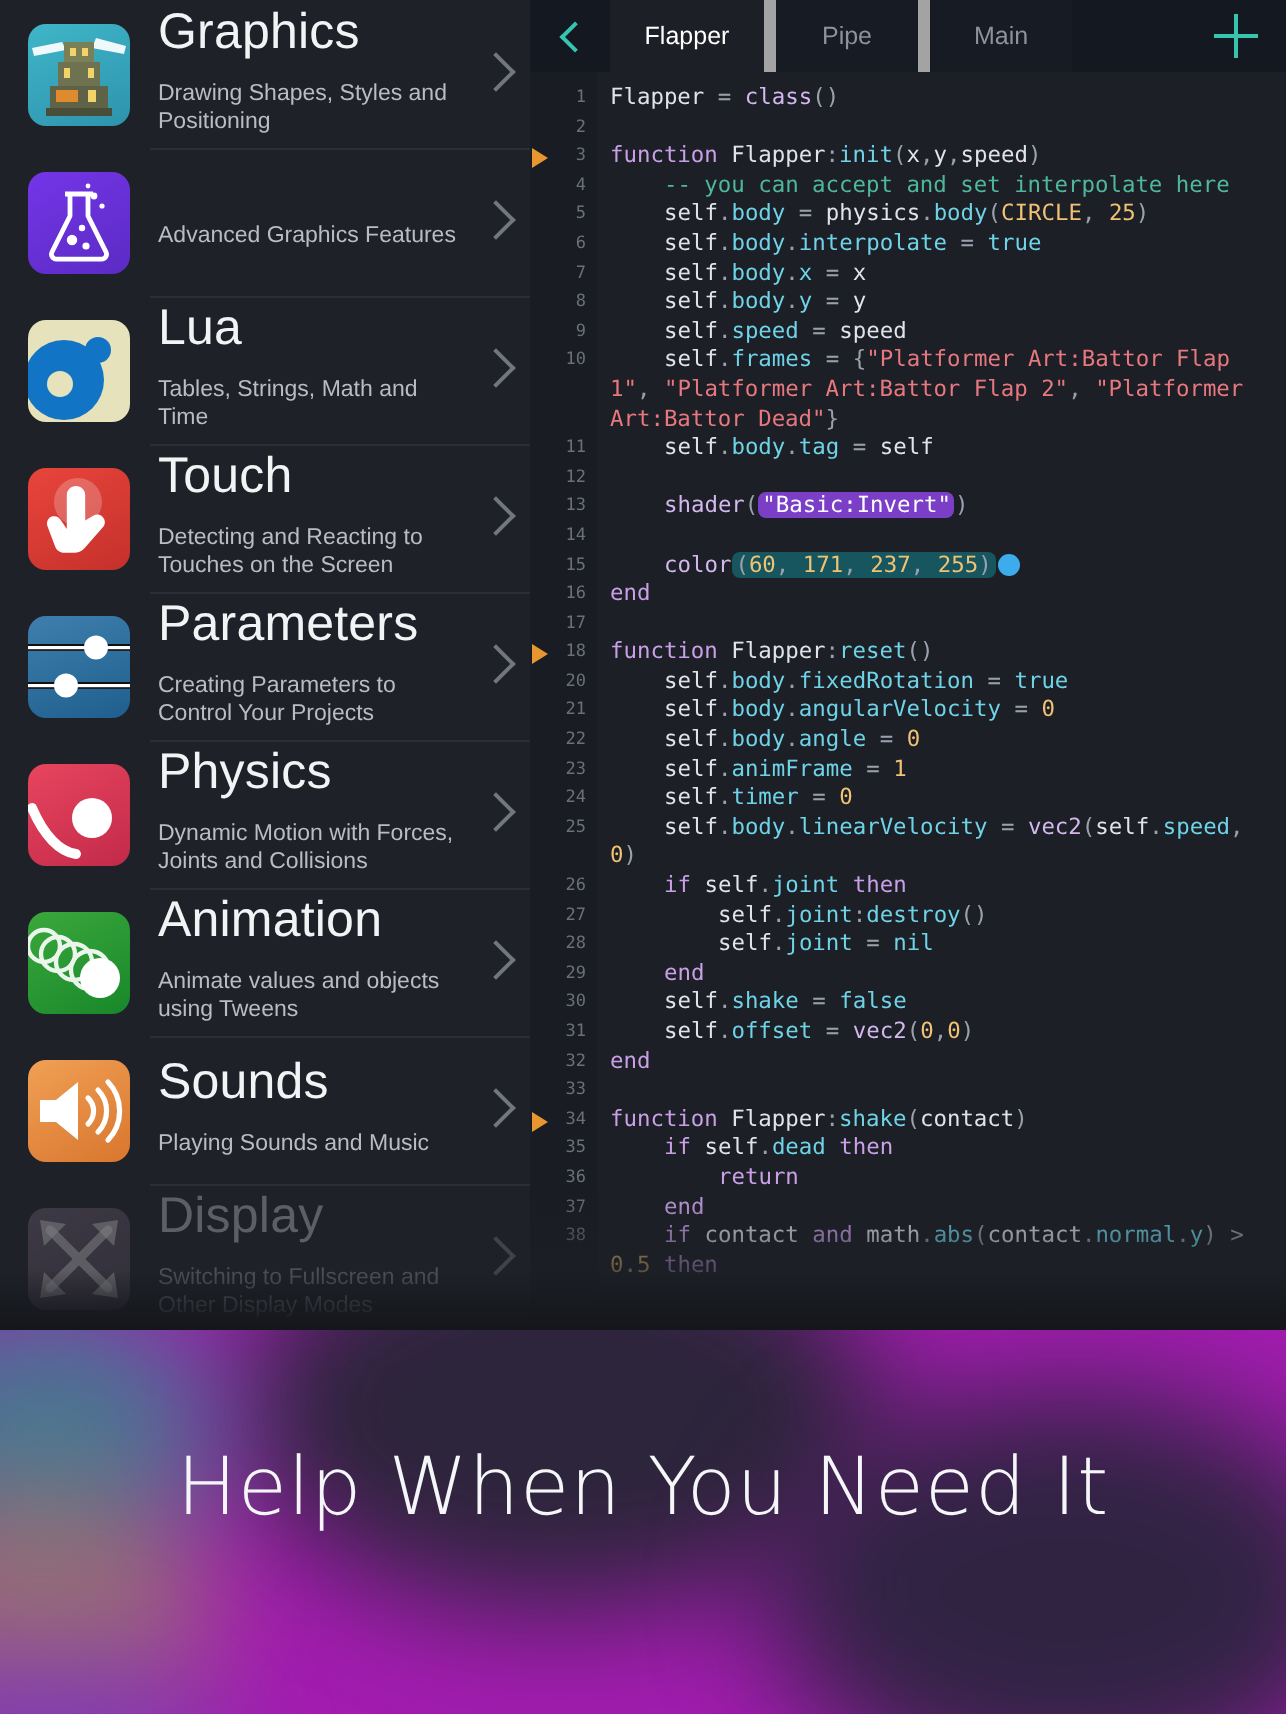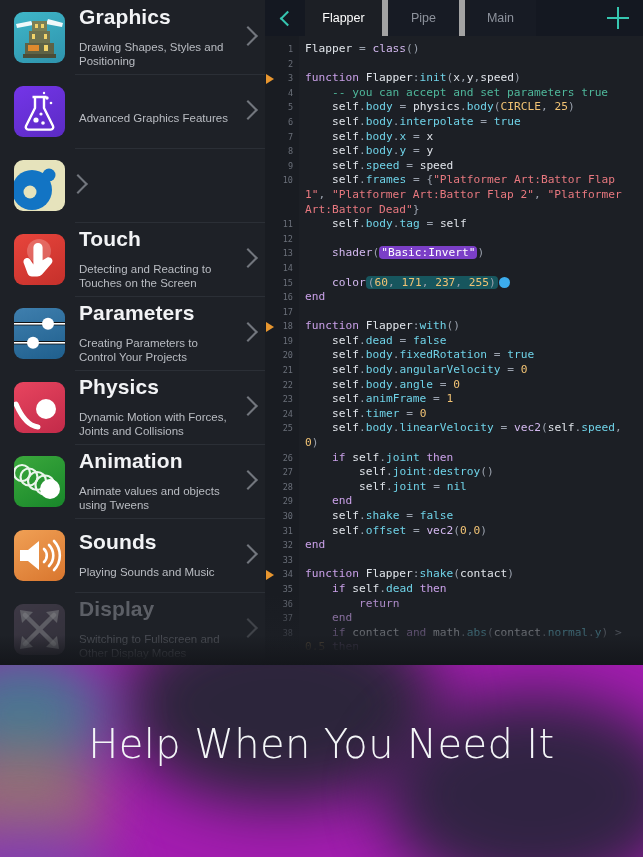--- a/index.html
+++ b/index.html
@@ -15,21 +15,21 @@
   #app { position: absolute; left: 0; top: 0; width: 643px; height: 665px; overflow: hidden; display: flex; }
 
   
   #sidebar { width: 265px; height: 665px; background: #1e2127; position: relative; overflow: hidden; flex: 0 0 265px; }
   .side-item { height: 74px; display: flex; align-items: center; padding: 0 4px 0 14px; position: relative; }
   .side-item + .side-item::before {
     content: ""; position: absolute; left: 75px; right: 0; top: 0; height: 1px; background: #2b2f36;
   }
   .tile { width: 51px; height: 51px; border-radius: 9px; flex: 0 0 51px; position: relative; overflow: hidden; }
   .side-text { flex: 1 1 auto; padding-left: 14px; padding-right: 4px; min-width: 0; }
-  .side-title { font-size: 21px; color: #f2f3f5; line-height: 21px; font-weight: 700; letter-spacing: .1px; }
+  .side-title { font-size: 25px; color: #f2f3f5; line-height: 21px; font-weight: 400; letter-spacing: .1px; }
   .side-sub { font-size: 11.5px; color: #b9bcc2; line-height: 14px; margin-top: 13px; max-width: 152px; }
   .chev { flex: 0 0 26px; height: 30px; position: relative; opacity: .55; }
   .chev::before {
     content: ""; position: absolute; left: 6px; top: 7px; width: 12px; height: 12px;
     border-right: 2px solid #b7bcc4; border-top: 2px solid #b7bcc4; transform: rotate(45deg);
   }
   .side-item.dim .side-title { color: #5c5f66; }
   .side-item.dim .side-sub { color: #4d5057; }
   .side-item.dim .chev { opacity: .22; }
   .side-item.dim .tile { opacity: .42; }
@@ -168,20 +168,24 @@
           <div class="chev"></div>
         </div>
         <div class="side-item">
           <div class="tile t-lua">
             <svg viewBox="0 0 51 51">
               <circle cx="18" cy="30" r="20" fill="#1274c4"></circle>
               <circle cx="16" cy="32" r="6.5" fill="#e6e3bc"></circle>
               <circle cx="35" cy="15" r="6.5" fill="#1274c4"></circle>
             </svg>
           </div>
+          <div class="side-text">
+            <div class="side-title">Lua</div>
+            <div class="side-sub">Tables, Strings, Math and Time</div>
+          </div>
           <div class="chev"></div>
         </div>
         <div class="side-item">
           <div class="tile t-touch">
             <svg viewBox="0 0 51 51">
               <circle cx="25" cy="17" r="12" fill="#fff" opacity=".22"></circle>
               <path d="M24 9c2.6 0 4.6 2 4.6 4.6v12.6l4.2-2.4c2-1.1 4.4-.3 5.3 1.8.7 1.6.2 3.3-1 4.4L28 40.4c-1.3 1.3-3 2-4.8 2H18c-2 0-3.7-1.2-4.4-3L9.7 29c-.7-1.9.3-4 2.2-4.7 1.6-.6 3.4 0 4.3 1.4l3.2 4.8V13.6c0-2.6 2-4.6 4.6-4.6z" fill="#fff"></path>
             </svg>
           </div>
           <div class="side-text">
@@ -307,21 +311,21 @@
               <span class="num">2</span>
               <span class="src">&nbsp;</span>
             </div>
             <div class="ln">
               <span class="mark"></span>
               <span class="num">3</span>
               <span class="src"><span class="kw">function</span><span class="op"> </span><span class="k">Flapper</span><span class="op">:</span><span class="pr">init</span><span class="op">(</span><span class="k">x</span><span class="op">,</span><span class="k">y</span><span class="op">,</span><span class="k">speed</span><span class="op">)</span></span>
             </div>
             <div class="ln">
               <span class="num">4</span>
-              <span class="src"><span class="cm">    -- you can accept and set parameters true</span></span>
+              <span class="src"><span class="cm">    -- you can accept and set interpolate here</span></span>
             </div>
             <div class="ln">
               <span class="num">5</span>
               <span class="src"><span class="op"> </span><span class="op"> </span><span class="op"> </span><span class="op"> </span><span class="k">self</span><span class="op">.</span><span class="pr">body</span><span class="op"> </span><span class="op">=</span><span class="op"> </span><span class="k">physics</span><span class="op">.</span><span class="pr">body</span><span class="op">(</span><span class="nm">CIRCLE</span><span class="op">,</span><span class="op"> </span><span class="nm">25</span><span class="op">)</span></span>
             </div>
             <div class="ln">
               <span class="num">6</span>
               <span class="src"><span class="op"> </span><span class="op"> </span><span class="op"> </span><span class="op"> </span><span class="k">self</span><span class="op">.</span><span class="pr">body</span><span class="op">.</span><span class="pr">interpolate</span><span class="op"> </span><span class="op">=</span><span class="op"> </span><span class="bl">true</span></span>
             </div>
             <div class="ln">
@@ -364,25 +368,21 @@
               <span class="num">16</span>
               <span class="src"><span class="kw">end</span></span>
             </div>
             <div class="ln">
               <span class="num">17</span>
               <span class="src">&nbsp;</span>
             </div>
             <div class="ln">
               <span class="mark"></span>
               <span class="num">18</span>
-              <span class="src"><span class="kw">function</span><span class="op"> </span><span class="k">Flapper</span><span class="op">:</span><span class="pr">with</span><span class="op">()</span></span>
-            </div>
-            <div class="ln">
-              <span class="num">19</span>
-              <span class="src"><span class="op"> </span><span class="op"> </span><span class="op"> </span><span class="op"> </span><span class="k">self</span><span class="op">.</span><span class="pr">dead</span><span class="op"> </span><span class="op">=</span><span class="op"> </span><span class="bl">false</span></span>
+              <span class="src"><span class="kw">function</span><span class="op"> </span><span class="k">Flapper</span><span class="op">:</span><span class="pr">reset</span><span class="op">()</span></span>
             </div>
             <div class="ln">
               <span class="num">20</span>
               <span class="src"><span class="op"> </span><span class="op"> </span><span class="op"> </span><span class="op"> </span><span class="k">self</span><span class="op">.</span><span class="pr">body</span><span class="op">.</span><span class="pr">fixedRotation</span><span class="op"> </span><span class="op">=</span><span class="op"> </span><span class="bl">true</span></span>
             </div>
             <div class="ln">
               <span class="num">21</span>
               <span class="src"><span class="op"> </span><span class="op"> </span><span class="op"> </span><span class="op"> </span><span class="k">self</span><span class="op">.</span><span class="pr">body</span><span class="op">.</span><span class="pr">angularVelocity</span><span class="op"> </span><span class="op">=</span><span class="op"> </span><span class="nm">0</span></span>
             </div>
             <div class="ln">

